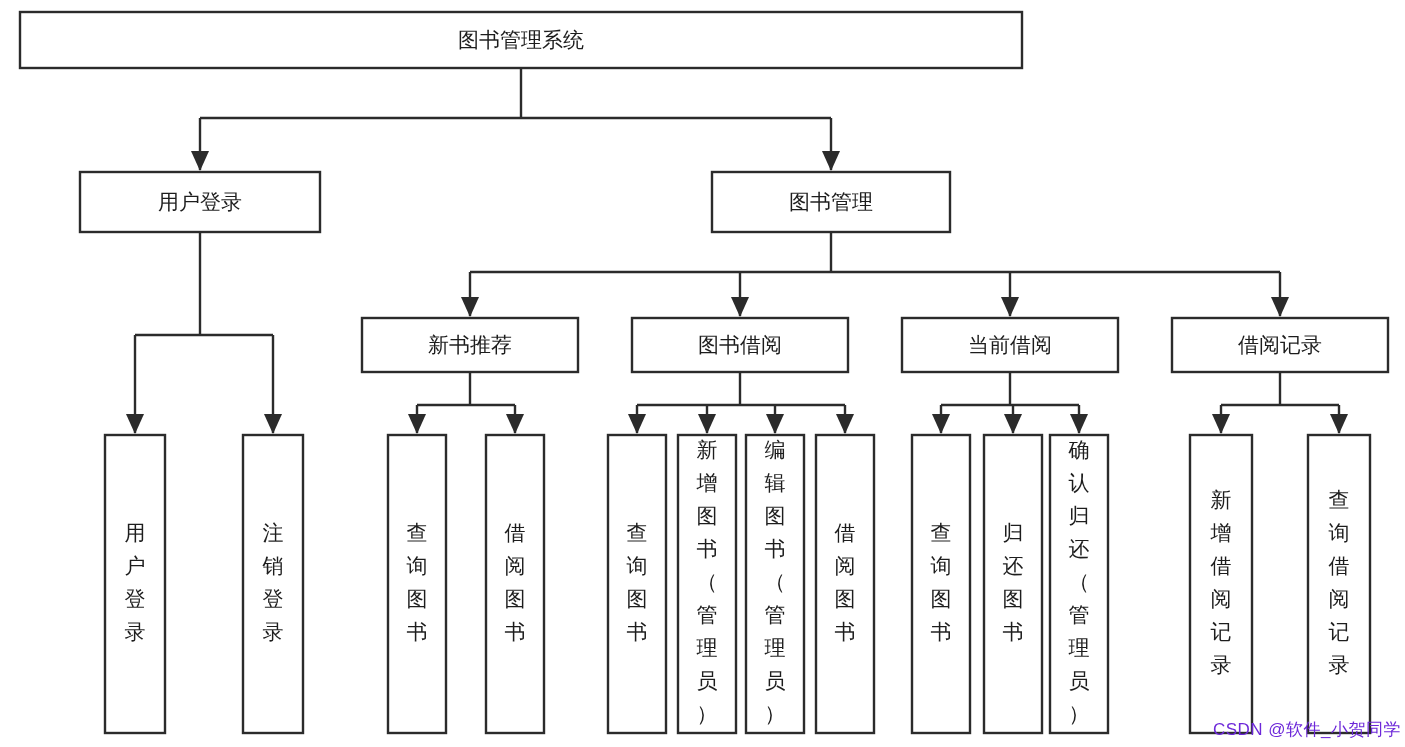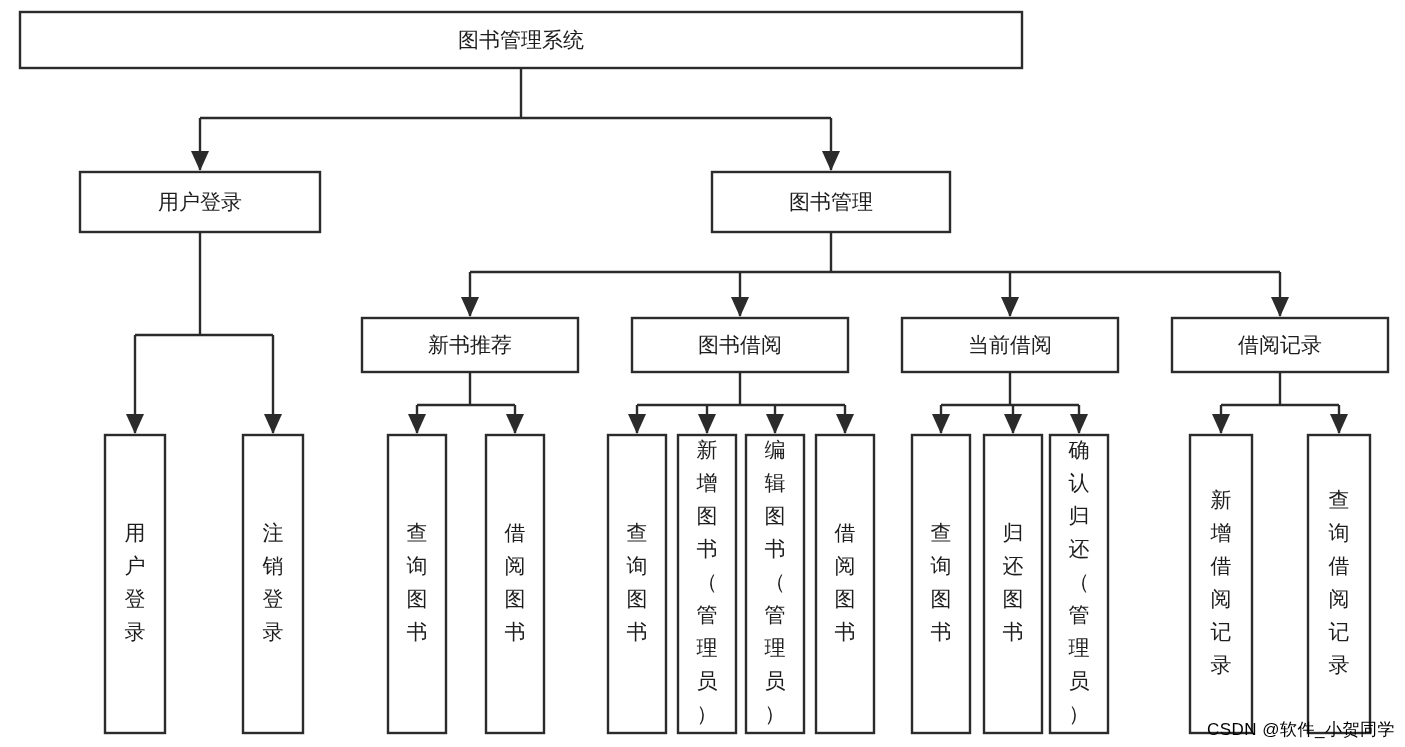--- a/index.html
+++ b/index.html
@@ -50,25 +50,25 @@
     dominant-baseline: middle;
   }
   .node-label-vertical {
     fill: #1d1d1d;
     font-family: "Liberation Sans", "DejaVu Sans", sans-serif;
     font-size: 21px;
     text-anchor: middle;
   }
   .watermark {
     position: absolute;
-    right: 10px;
+    right: 4px;
     bottom: 6px;
     font-family: "Liberation Sans", "DejaVu Sans", sans-serif;
     font-size: 17px;
-    color: #000000;
+    color: #6d28d9;
     letter-spacing: 0.5px;
     white-space: nowrap;
     pointer-events: none;
   }
 </style>
 </head>
 <body>
 
 <div id="diagram-root">
   <svg id="flow" viewBox="0 0 1405 747" xmlns="http://www.w3.org/2000/svg">

